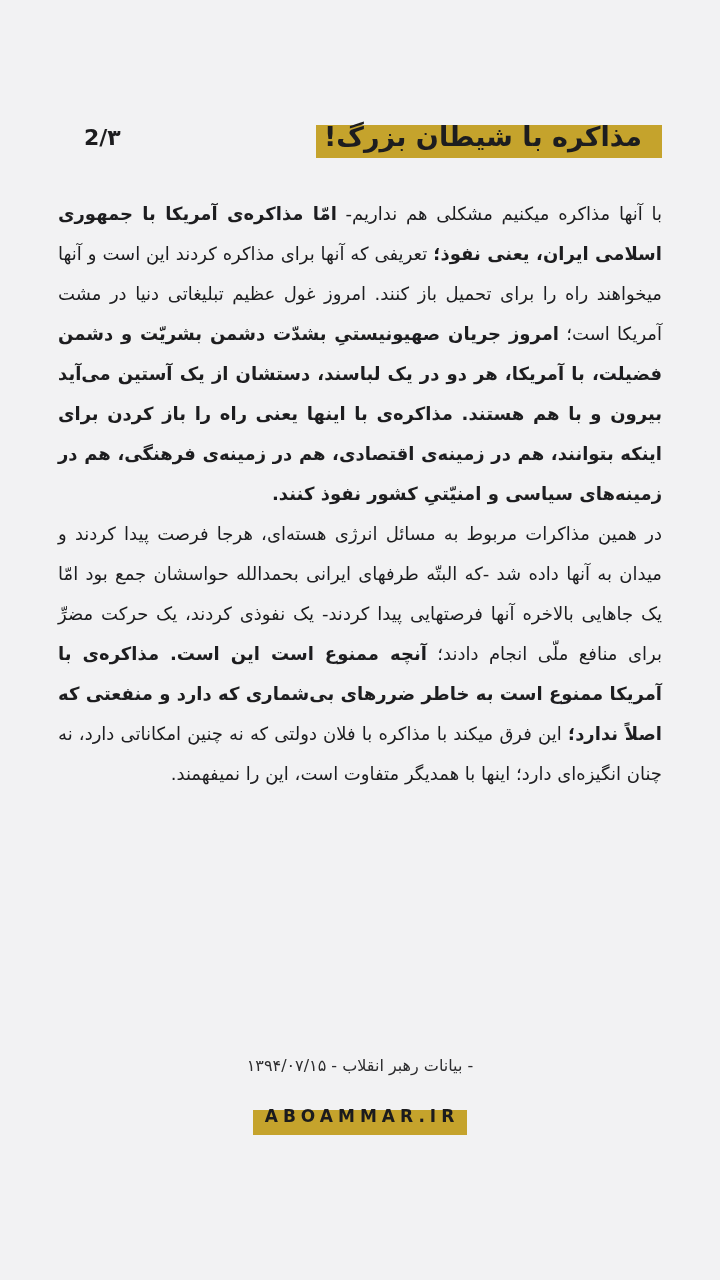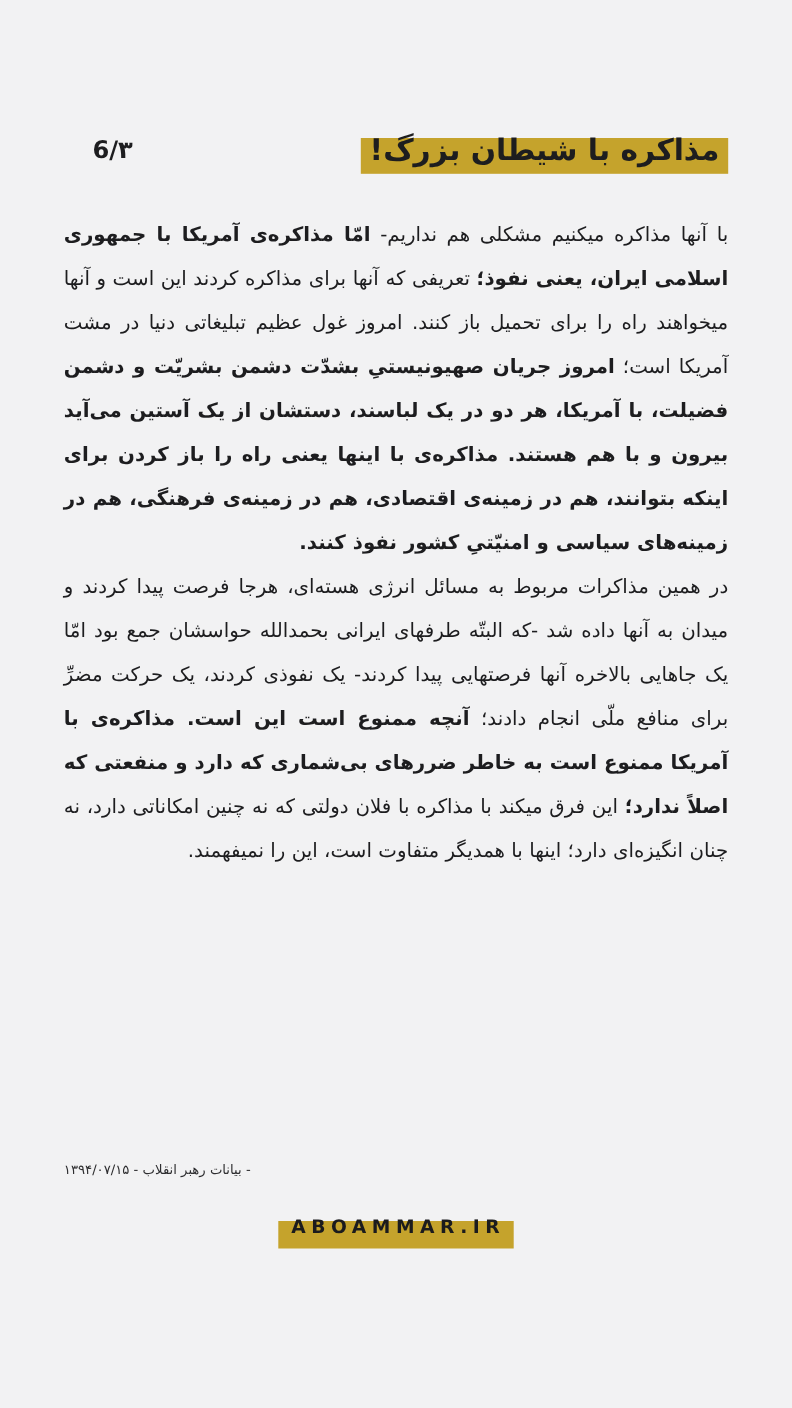--- a/index.html
+++ b/index.html
@@ -30,21 +30,21 @@
     justify-content: space-between;
     align-items: center;
     direction: ltr;
   }
   .title {
     display: inline-block;
     font-size: 27px;
     font-weight: 700;
     direction: rtl;
     line-height: 1.15;
-    padding: 5px 8px 6px 8px;
+    padding: 5px 20px 6px 8px;
     background-image: linear-gradient(to bottom, transparent 0 22%, var(--gold) 22% 100%);
   }
   .page-num {
     font-size: 22px;
     font-weight: 700;
     direction: rtl;
     letter-spacing: 1px;
     padding-left: 26px;
   }
   .quote {
@@ -58,22 +58,22 @@
     text-align: justify;
   }
   .quote p { text-align: justify; }
   .quote b { font-weight: 700; }
   .attribution {
     position: absolute;
     top: 1056px;
     right: 58px;
     left: 58px;
     direction: rtl;
-    text-align: left;
-    font-size: 12px;
+    text-align: center;
+    font-size: 16px;
     color: #2d2d2f;
   }
   .watermark-row {
     position: absolute;
     top: 1104px;
     left: 0;
     width: 720px;
     text-align: center;
   }
   .watermark {
@@ -86,21 +86,21 @@
     color: #1b1b1d;
   }
 </style>
 </head>
 <body>
 
 <div class="page">
 
   <div class="header">
     <span class="title">مذاکره با شیطان بزرگ!</span>
-    <span class="page-num">6/۳</span>
+    <span class="page-num">2/۳</span>
   </div>
 
   <div class="quote">
     <p><span>با آنها مذاکره میکنیم مشکلی هم نداریم- </span><b>امّا مذاکره‌ی آمریکا با جمهوری اسلامی ایران، یعنی نفوذ؛</b><span> تعریفی که آنها برای مذاکره کردند این است و آنها میخواهند راه را برای تحمیل باز کنند. امروز غول عظیم تبلیغاتی دنیا در مشت آمریکا است؛ </span><b>امروز جریان صهیونیستیِ بشدّت دشمن بشریّت و دشمن فضیلت، با آمریکا، هر دو در یک لباسند، دستشان از یک آستین می‌آید بیرون و با هم هستند. مذاکره‌ی با اینها یعنی راه را باز کردن برای اینکه بتوانند، هم در زمینه‌ی اقتصادی، هم در زمینه‌ی فرهنگی، هم در زمینه‌های سیاسی و امنیّتیِ کشور نفوذ کنند.</b></p>
     <p><span>در همین مذاکرات مربوط به مسائل انرژی هسته‌ای، هرجا فرصت پیدا کردند و میدان به آنها داده شد -که البتّه طرفهای ایرانی بحمدالله حواسشان جمع بود امّا یک جاهایی بالاخره آنها فرصتهایی پیدا کردند- یک نفوذی کردند، یک حرکت مضرِّ برای منافع ملّی انجام دادند؛ </span><b>آنچه ممنوع است این است. مذاکره‌ی با آمریکا ممنوع است به خاطر ضررهای بی‌شماری که دارد و منفعتی که اصلاً ندارد؛</b><span> این فرق میکند با مذاکره با فلان دولتی که نه چنین امکاناتی دارد، نه چنان انگیزه‌ای دارد؛ اینها با همدیگر متفاوت است، این را نمیفهمند.</span></p>
   </div>
 
   <div class="attribution">- بیانات رهبر انقلاب - ۱۳۹۴/۰۷/۱۵</div>
 
   <div class="watermark-row">

